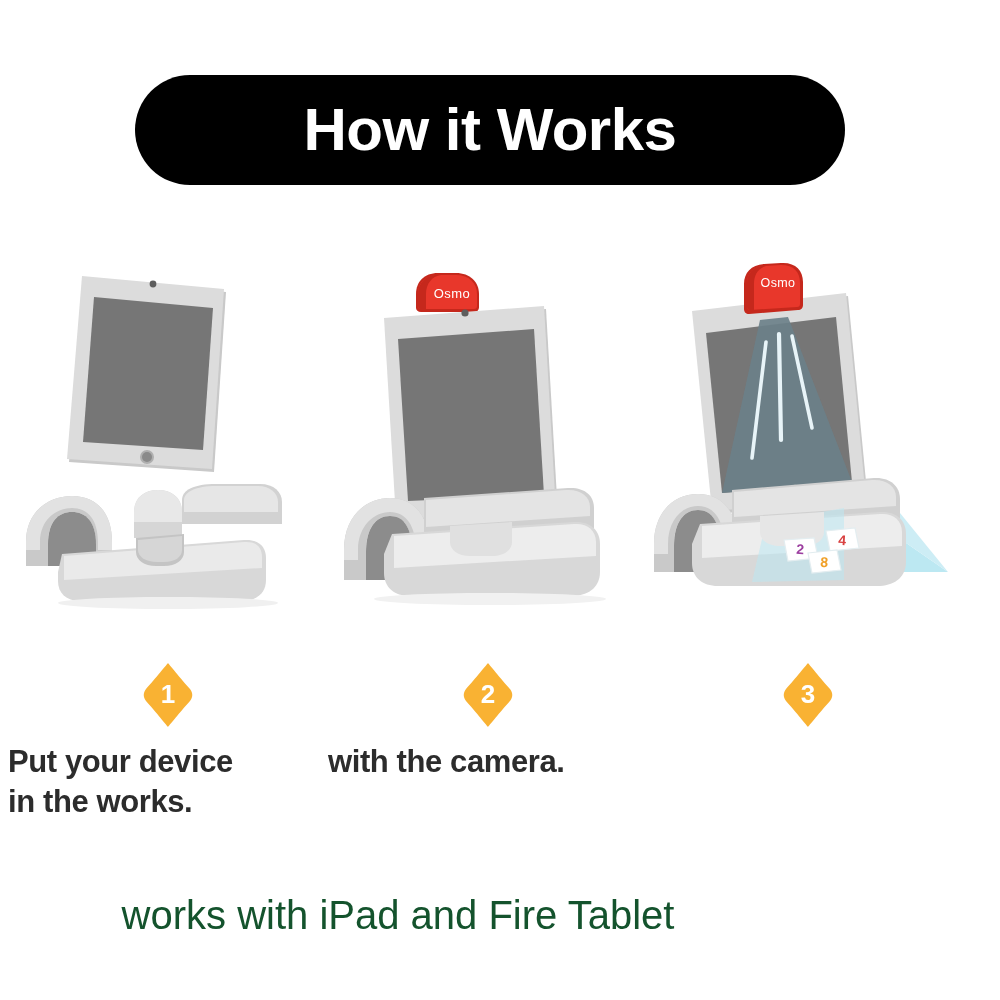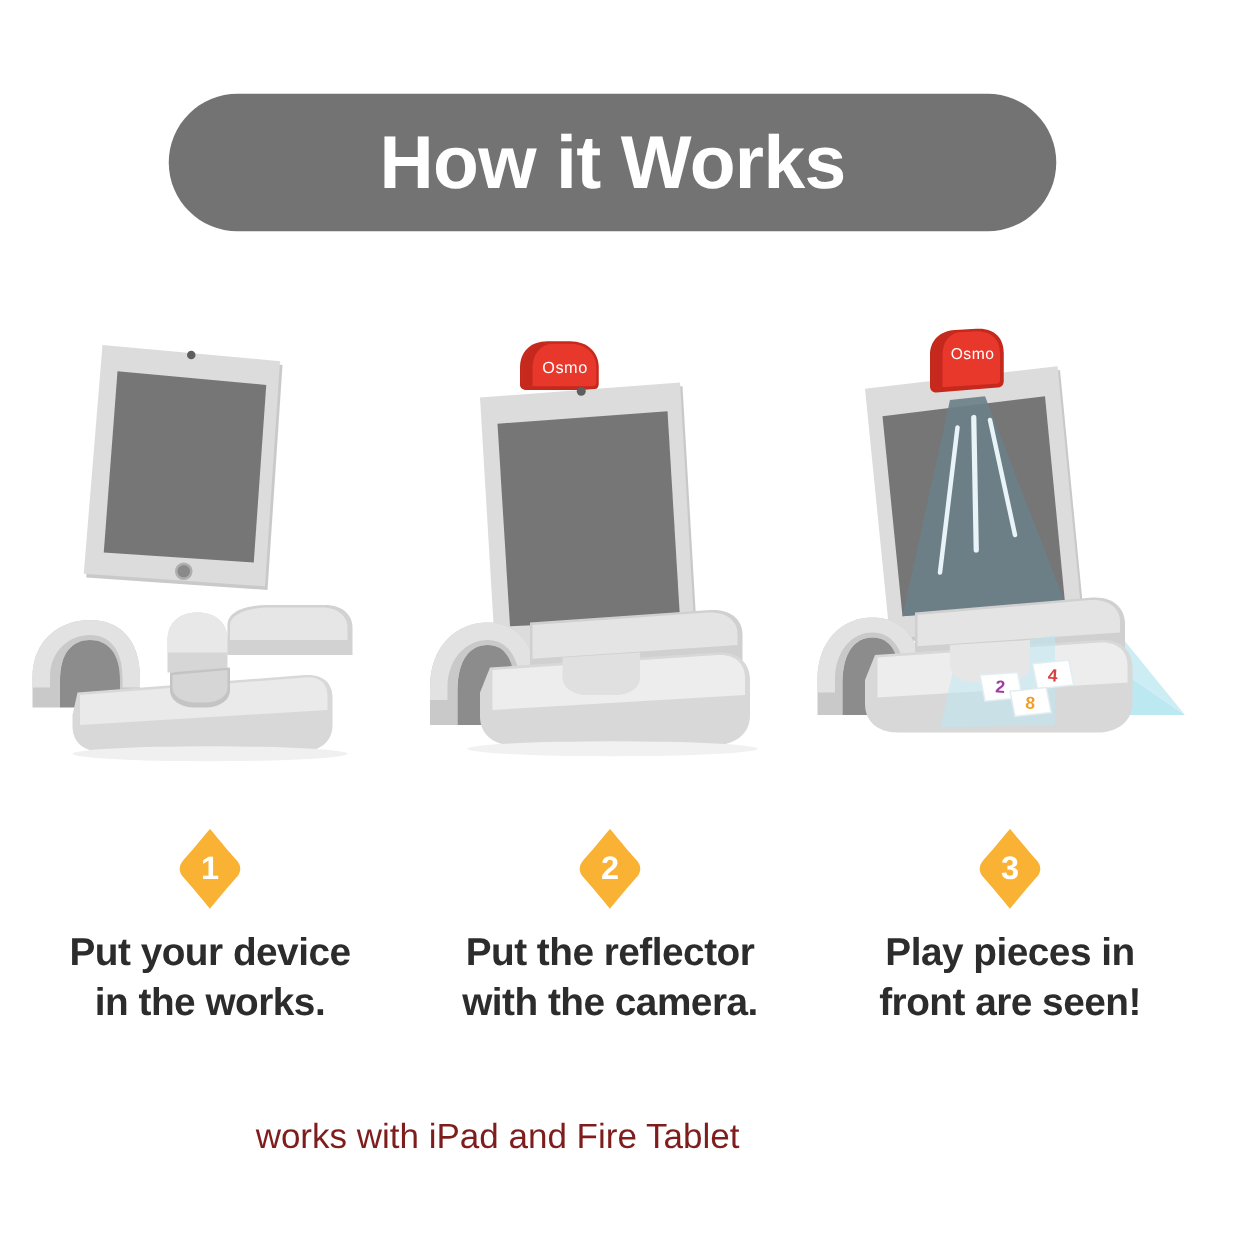--- a/index.html
+++ b/index.html
@@ -17,21 +17,21 @@
     -webkit-font-smoothing: antialiased;
   }
 
   
   .banner {
     position: absolute;
     left: 135px;
     top: 75px;
     width: 710px;
     height: 110px;
-    background: #737373;
+    background: #000000;
     border-radius: 55px;
     display: flex;
     align-items: center;
     justify-content: center;
   }
   .banner-title {
     color: #ffffff;
     font-size: 60px;
     font-weight: bold;
     letter-spacing: -0.5px;
@@ -97,38 +97,38 @@
     line-height: 1;
     z-index: 2;
     margin-top: -3px;
   }
 
   .caption {
     position: absolute;
     left: 0;
     top: 492px;
     width: 320px;
-    text-align: center;
+    text-align: left;
     color: #2C2C2C;
     font-size: 31px;
     font-weight: bold;
     line-height: 1.28;
     letter-spacing: -0.4px;
   }
   .caption .l2 { display: block; }
 
   
   .footer {
     position: absolute;
     left: 0;
     top: 893px;
     width: 796px;
     text-align: center;
-    color: #7f1d1d;
-    font-size: 28px;
+    color: #14532d;
+    font-size: 40px;
     font-weight: normal;
     letter-spacing: 0px;
   }
 </style>
 </head>
 <body>
 
 <div class="banner">
   <div class="banner-title">How it Works</div>
 </div>
@@ -226,21 +226,20 @@
     </div>
     <div class="badge-wrap">
       <div class="badge">
         <svg class="badge-shape" viewBox="0 0 54 66">
           <path d="M27 1 C27 1 40 17 49 27 C52 31 52 35 49 39 C40 49 27 65 27 65 C27 65 14 49 5 39 C2 35 2 31 5 27 C14 17 27 1 27 1 Z" fill="#F9B233"></path>
         </svg>
         <span class="badge-num">2</span>
       </div>
     </div>
     <div class="caption">
-      <span>Put the reflector</span>
       <span class="l2">with the camera.</span>
     </div>
   </div>
 
   <div class="step step-3">
     <div class="art">
       <svg viewBox="0 0 320 360" xmlns="http://www.w3.org/2000/svg">
 
         <g>
           <path d="M118 272 L196 250 L300 322 L72 322 Z" fill="#BCE8F2"></path>
@@ -303,21 +302,17 @@
       </svg>
     </div>
     <div class="badge-wrap">
       <div class="badge">
         <svg class="badge-shape" viewBox="0 0 54 66">
           <path d="M27 1 C27 1 40 17 49 27 C52 31 52 35 49 39 C40 49 27 65 27 65 C27 65 14 49 5 39 C2 35 2 31 5 27 C14 17 27 1 27 1 Z" fill="#F9B233"></path>
         </svg>
         <span class="badge-num">3</span>
       </div>
     </div>
-    <div class="caption">
-      <span>Play pieces in</span>
-      <span class="l2">front are seen!</span>
-    </div>
   </div>
 
 </div>
 
 <div class="footer">works with iPad and Fire Tablet</div>
 
 </body></html>

